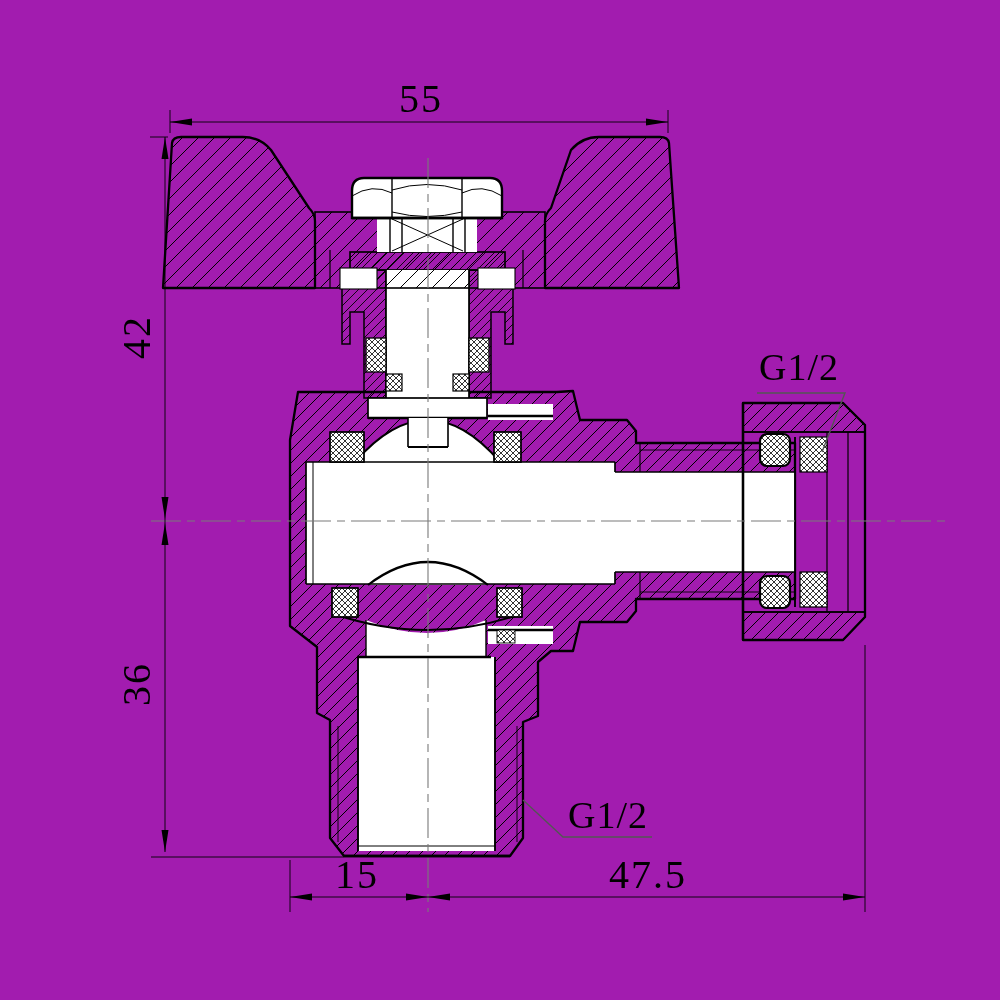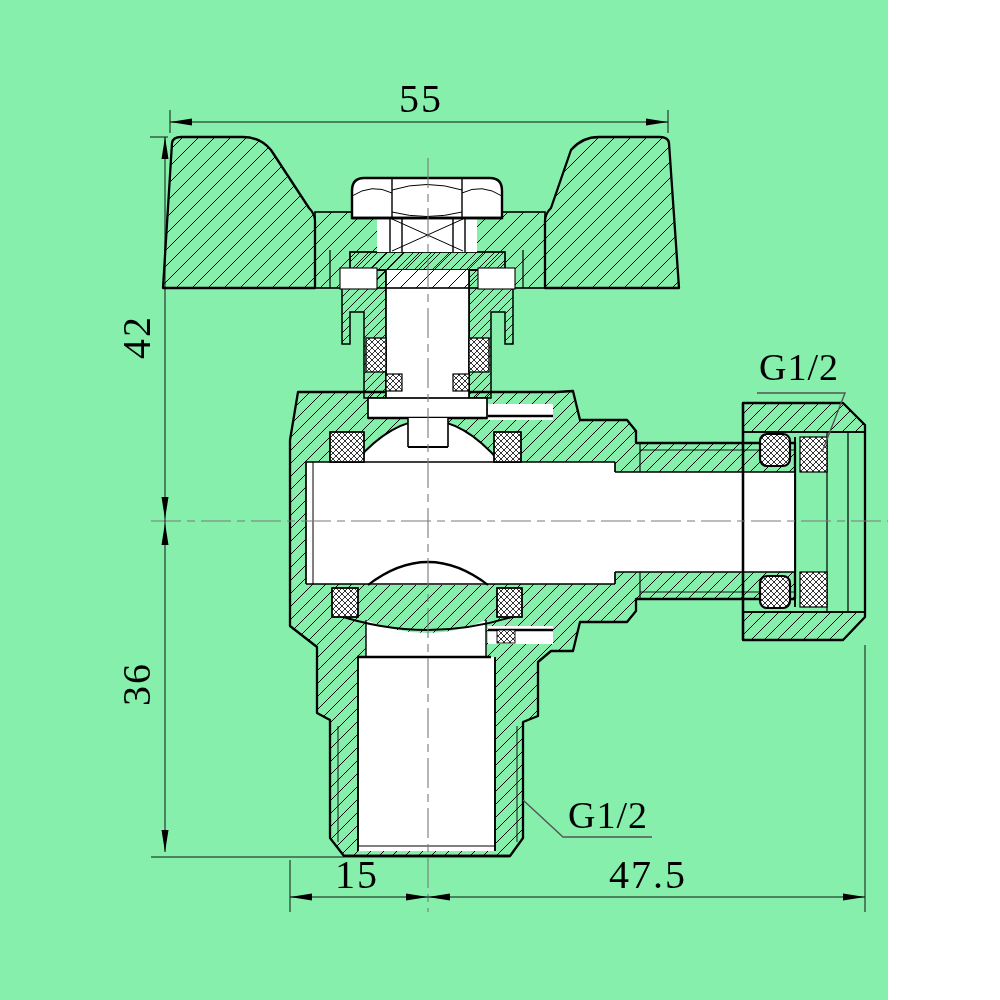--- a/index.html
+++ b/index.html
@@ -1,19 +1,19 @@
 <!DOCTYPE html>
 <html><head>
 <meta charset="utf-8">
 <style>
   html,body{margin:0;padding:0;background:#ffffff;}
   .stage{
     position:relative;
-    width:888px;height:1000px;
-    background:#86efac;
+    width:1000px;height:1000px;
+    background:#a21caf;
     overflow:hidden;
     font-family:"Liberation Serif", serif;
   }
   svg{position:absolute;left:0;top:0;}
   .dimtext{
     font-family:"Liberation Serif", serif;
     font-size:40px;
     fill:#000;
     letter-spacing:2px;
   }

